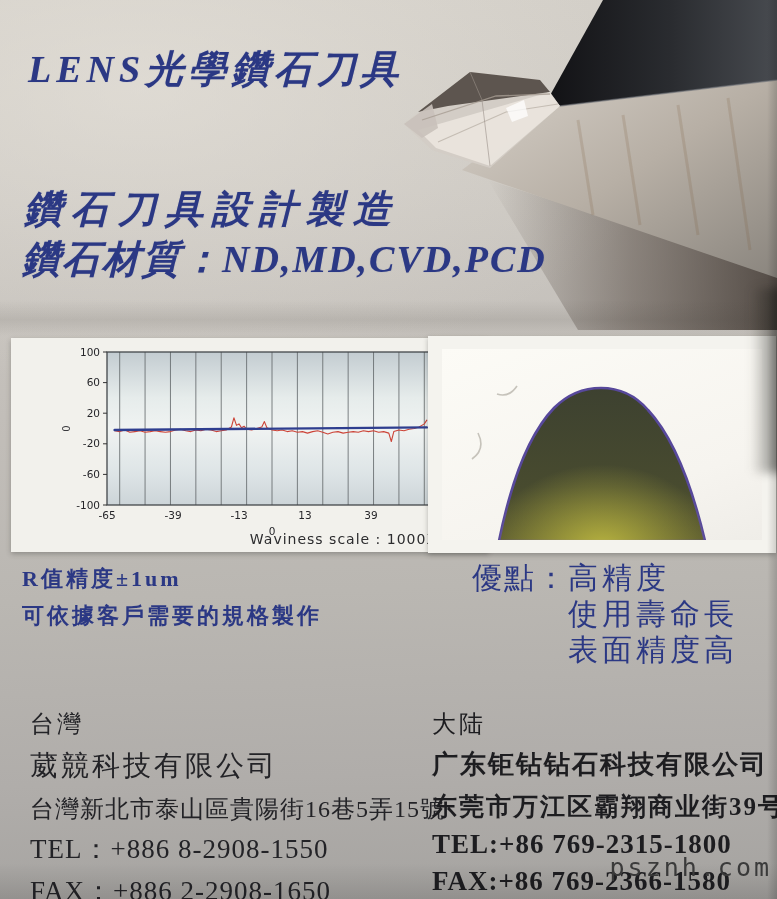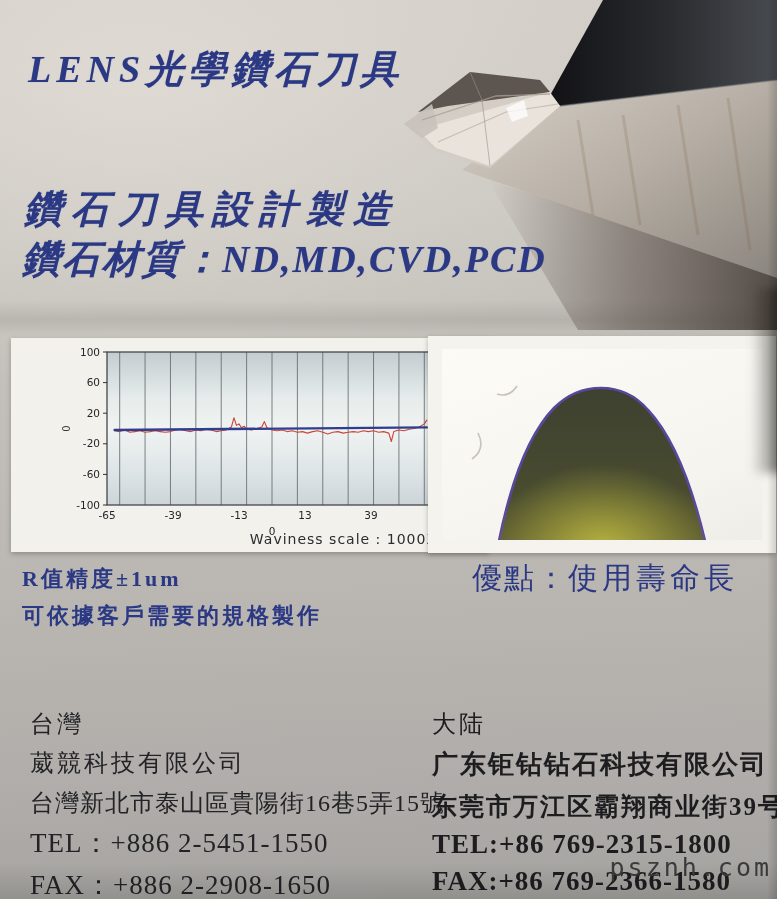--- a/index.html
+++ b/index.html
@@ -41,21 +41,21 @@
   .specs div{
     color:#2b3884;font-size:22px;line-height:37px;letter-spacing:3px;
     font-weight:700;white-space:nowrap;
   }
   .advantages{display:flex;color:#2b3884;font-weight:500;}
   .advantages .adv-label{font-size:30px;letter-spacing:2px;line-height:36px;}
   .advantages .adv-items div{font-size:30px;letter-spacing:4px;line-height:36px;white-space:nowrap;}
   
   .contact{color:#232327;}
   .contact .region{font-size:24px;letter-spacing:3px;font-weight:400;}
-  .contact .company{font-size:24px;letter-spacing:3px;margin-top:7px;white-space:nowrap;}
+  .contact .company{font-size:28px;letter-spacing:3px;margin-top:7px;white-space:nowrap;}
   .contact .address{font-size:24px;letter-spacing:1px;margin-top:8px;white-space:nowrap;}
   .contact .tel,.contact .fax{font-size:27px;letter-spacing:1px;margin-top:6px;white-space:nowrap;}
   .contact-cn{font-weight:700;color:#1d1d20;}
   .contact-cn .company{font-size:26px;letter-spacing:2px;}
   .contact-cn .address{font-size:25px;letter-spacing:2px;}
   
   .watermark{
     right:5px;top:853px;font-family:"DejaVu Sans Mono","Liberation Mono",monospace;
     font-size:25px;color:#3b3b3b;letter-spacing:3px;
   }
@@ -193,29 +193,31 @@
   </div>
 
   <div class="abs specs" style="left:22px;top:560px;">
     <div>R值精度±1um</div>
     <div>可依據客戶需要的規格製作</div>
   </div>
 
   <div class="abs advantages" style="left:430px;top:560px;margin-left:42px;">
     <div class="adv-label">優點：</div>
     <div class="adv-items">
+      <div>高精度</div>
       <div>使用壽命長</div>
+      <div>表面精度高</div>
     </div>
   </div>
 
   <div class="abs contact contact-tw" style="left:30px;top:708px;">
     <div class="region">台灣</div>
     <div class="company">葳競科技有限公司</div>
     <div class="address">台灣新北市泰山區貴陽街16巷5弄15號</div>
-    <div class="tel">TEL：+886 2-5451-1550</div>
+    <div class="tel">TEL：+886 8-2908-1550</div>
     <div class="fax">FAX：+886 2-2908-1650</div>
   </div>
 
   <div class="abs contact contact-cn" style="left:432px;top:708px;">
     <div class="region">大陆</div>
     <div class="company">广东钜钻钻石科技有限公司</div>
     <div class="address">东莞市万江区霸翔商业街39号</div>
     <div class="tel">TEL:+86 769-2315-1800</div>
     <div class="fax">FAX:+86 769-2366-1580</div>
   </div>

